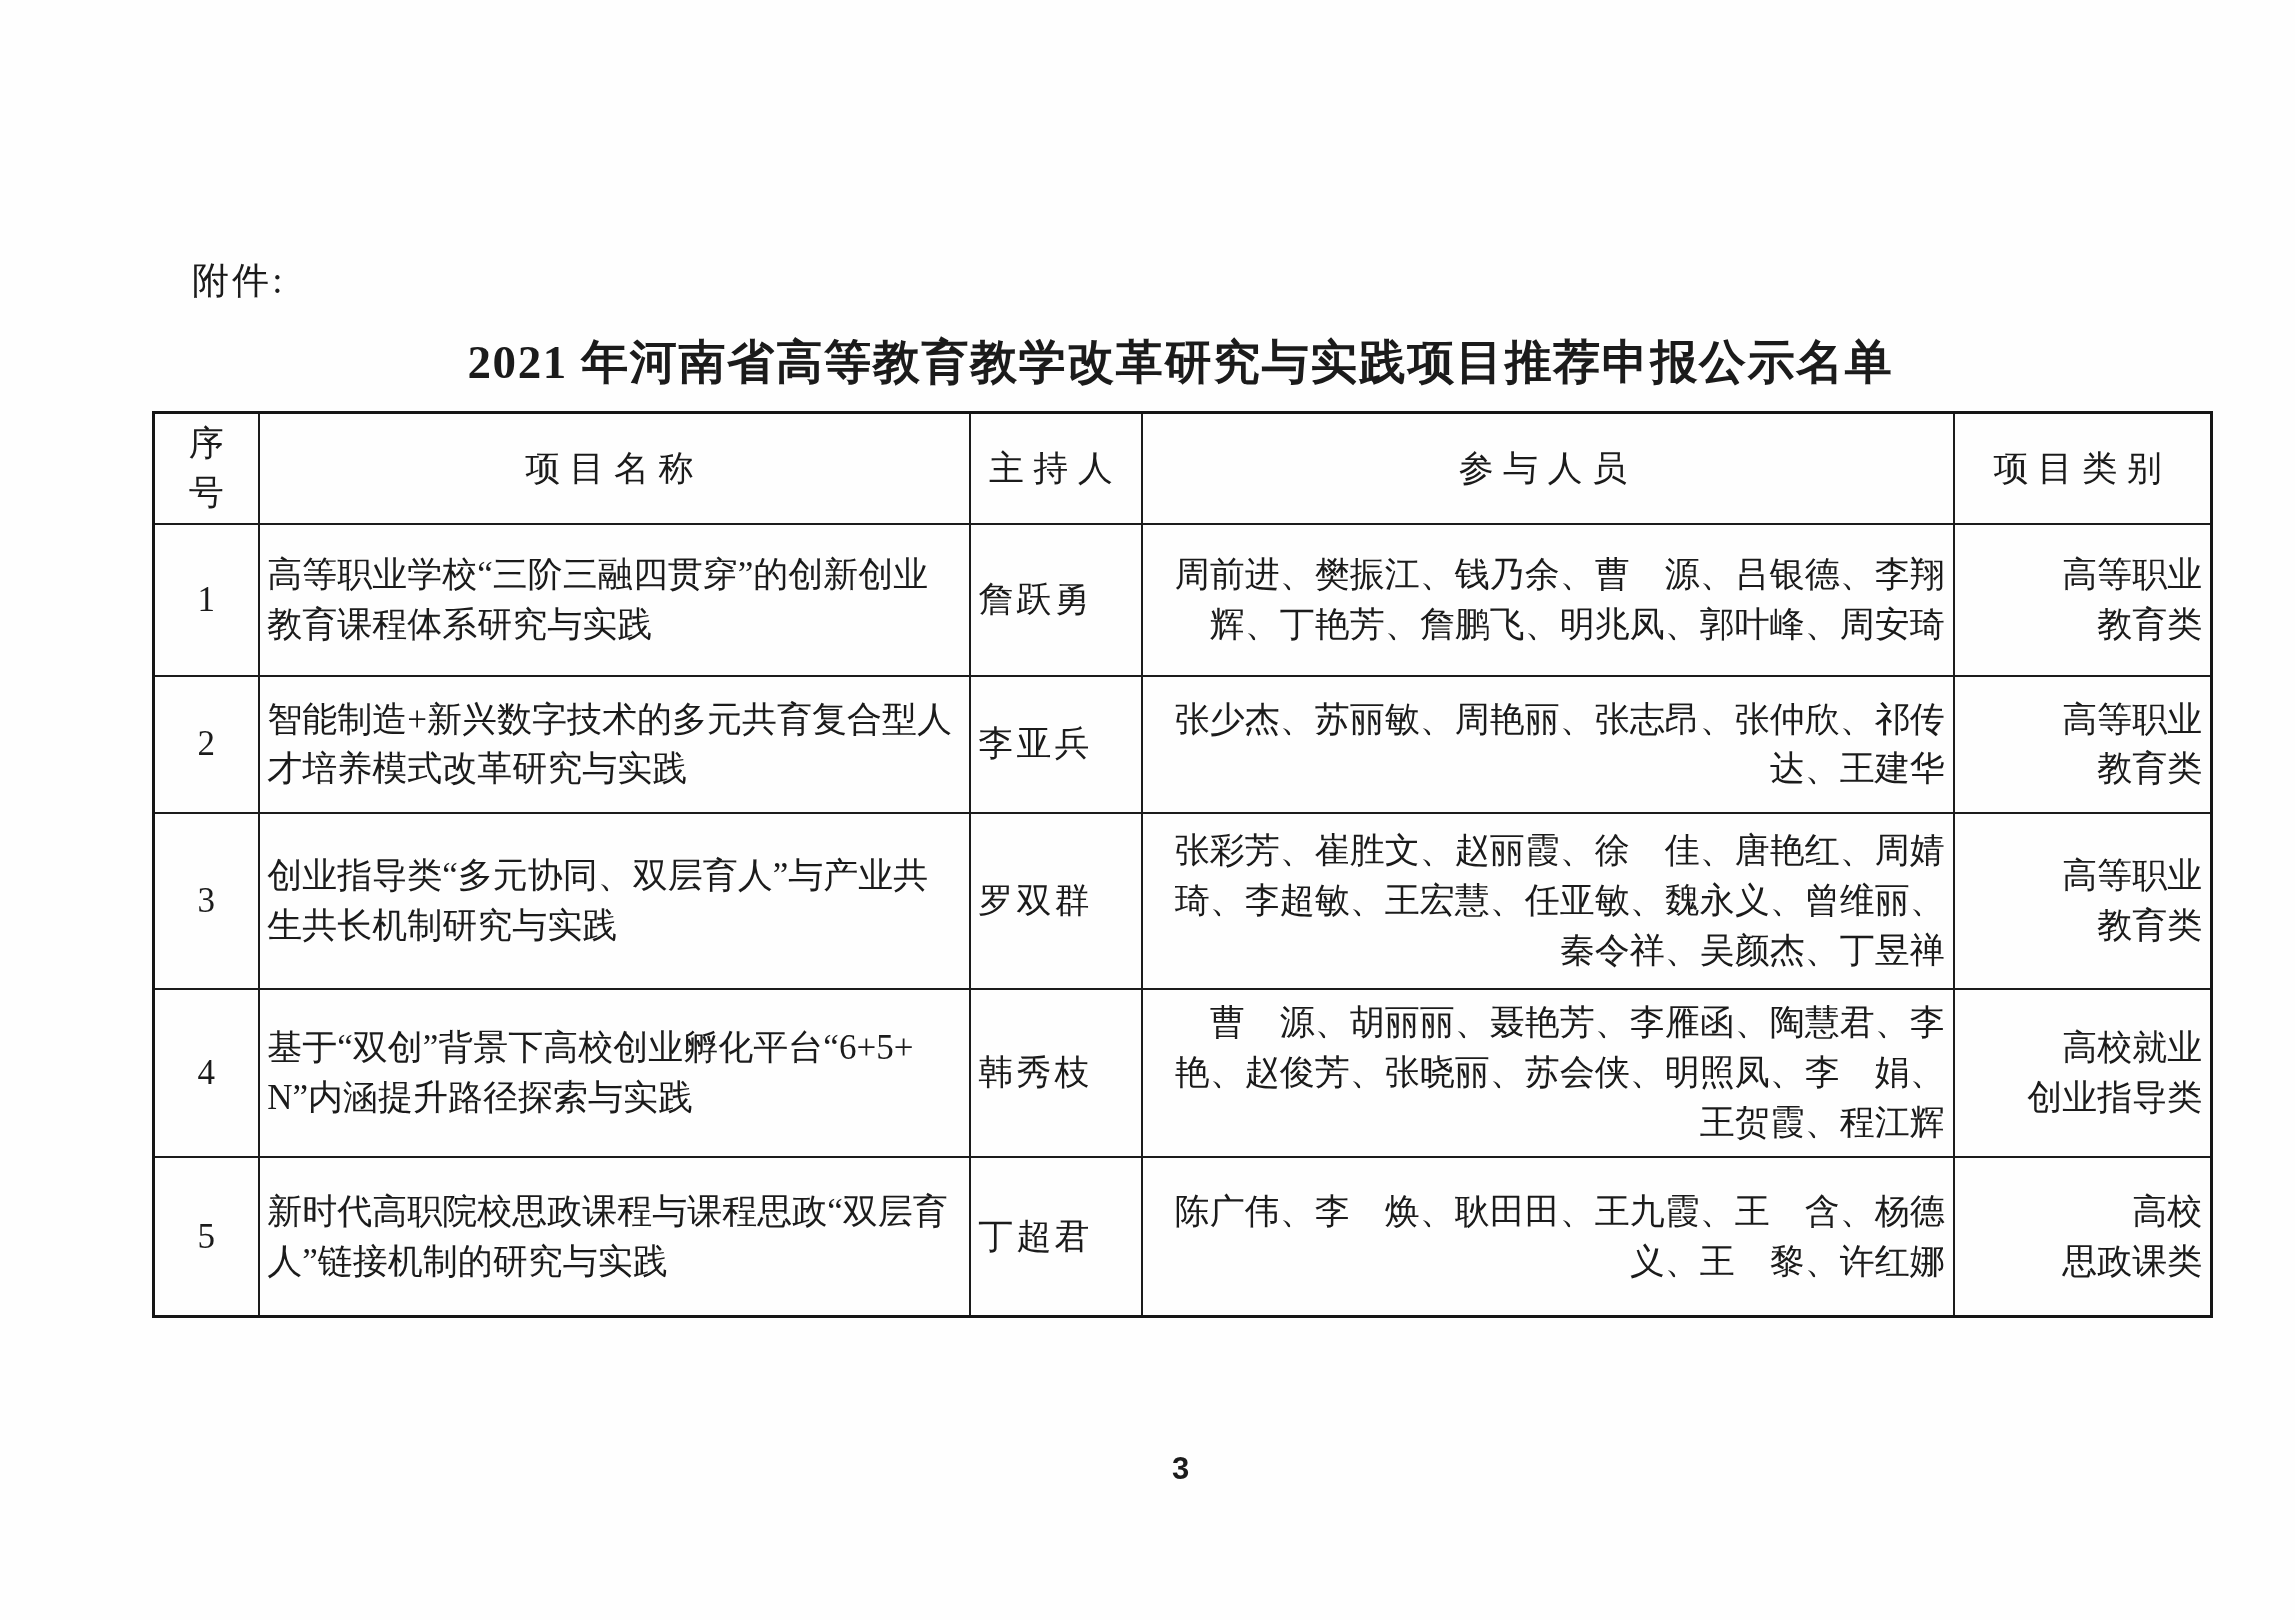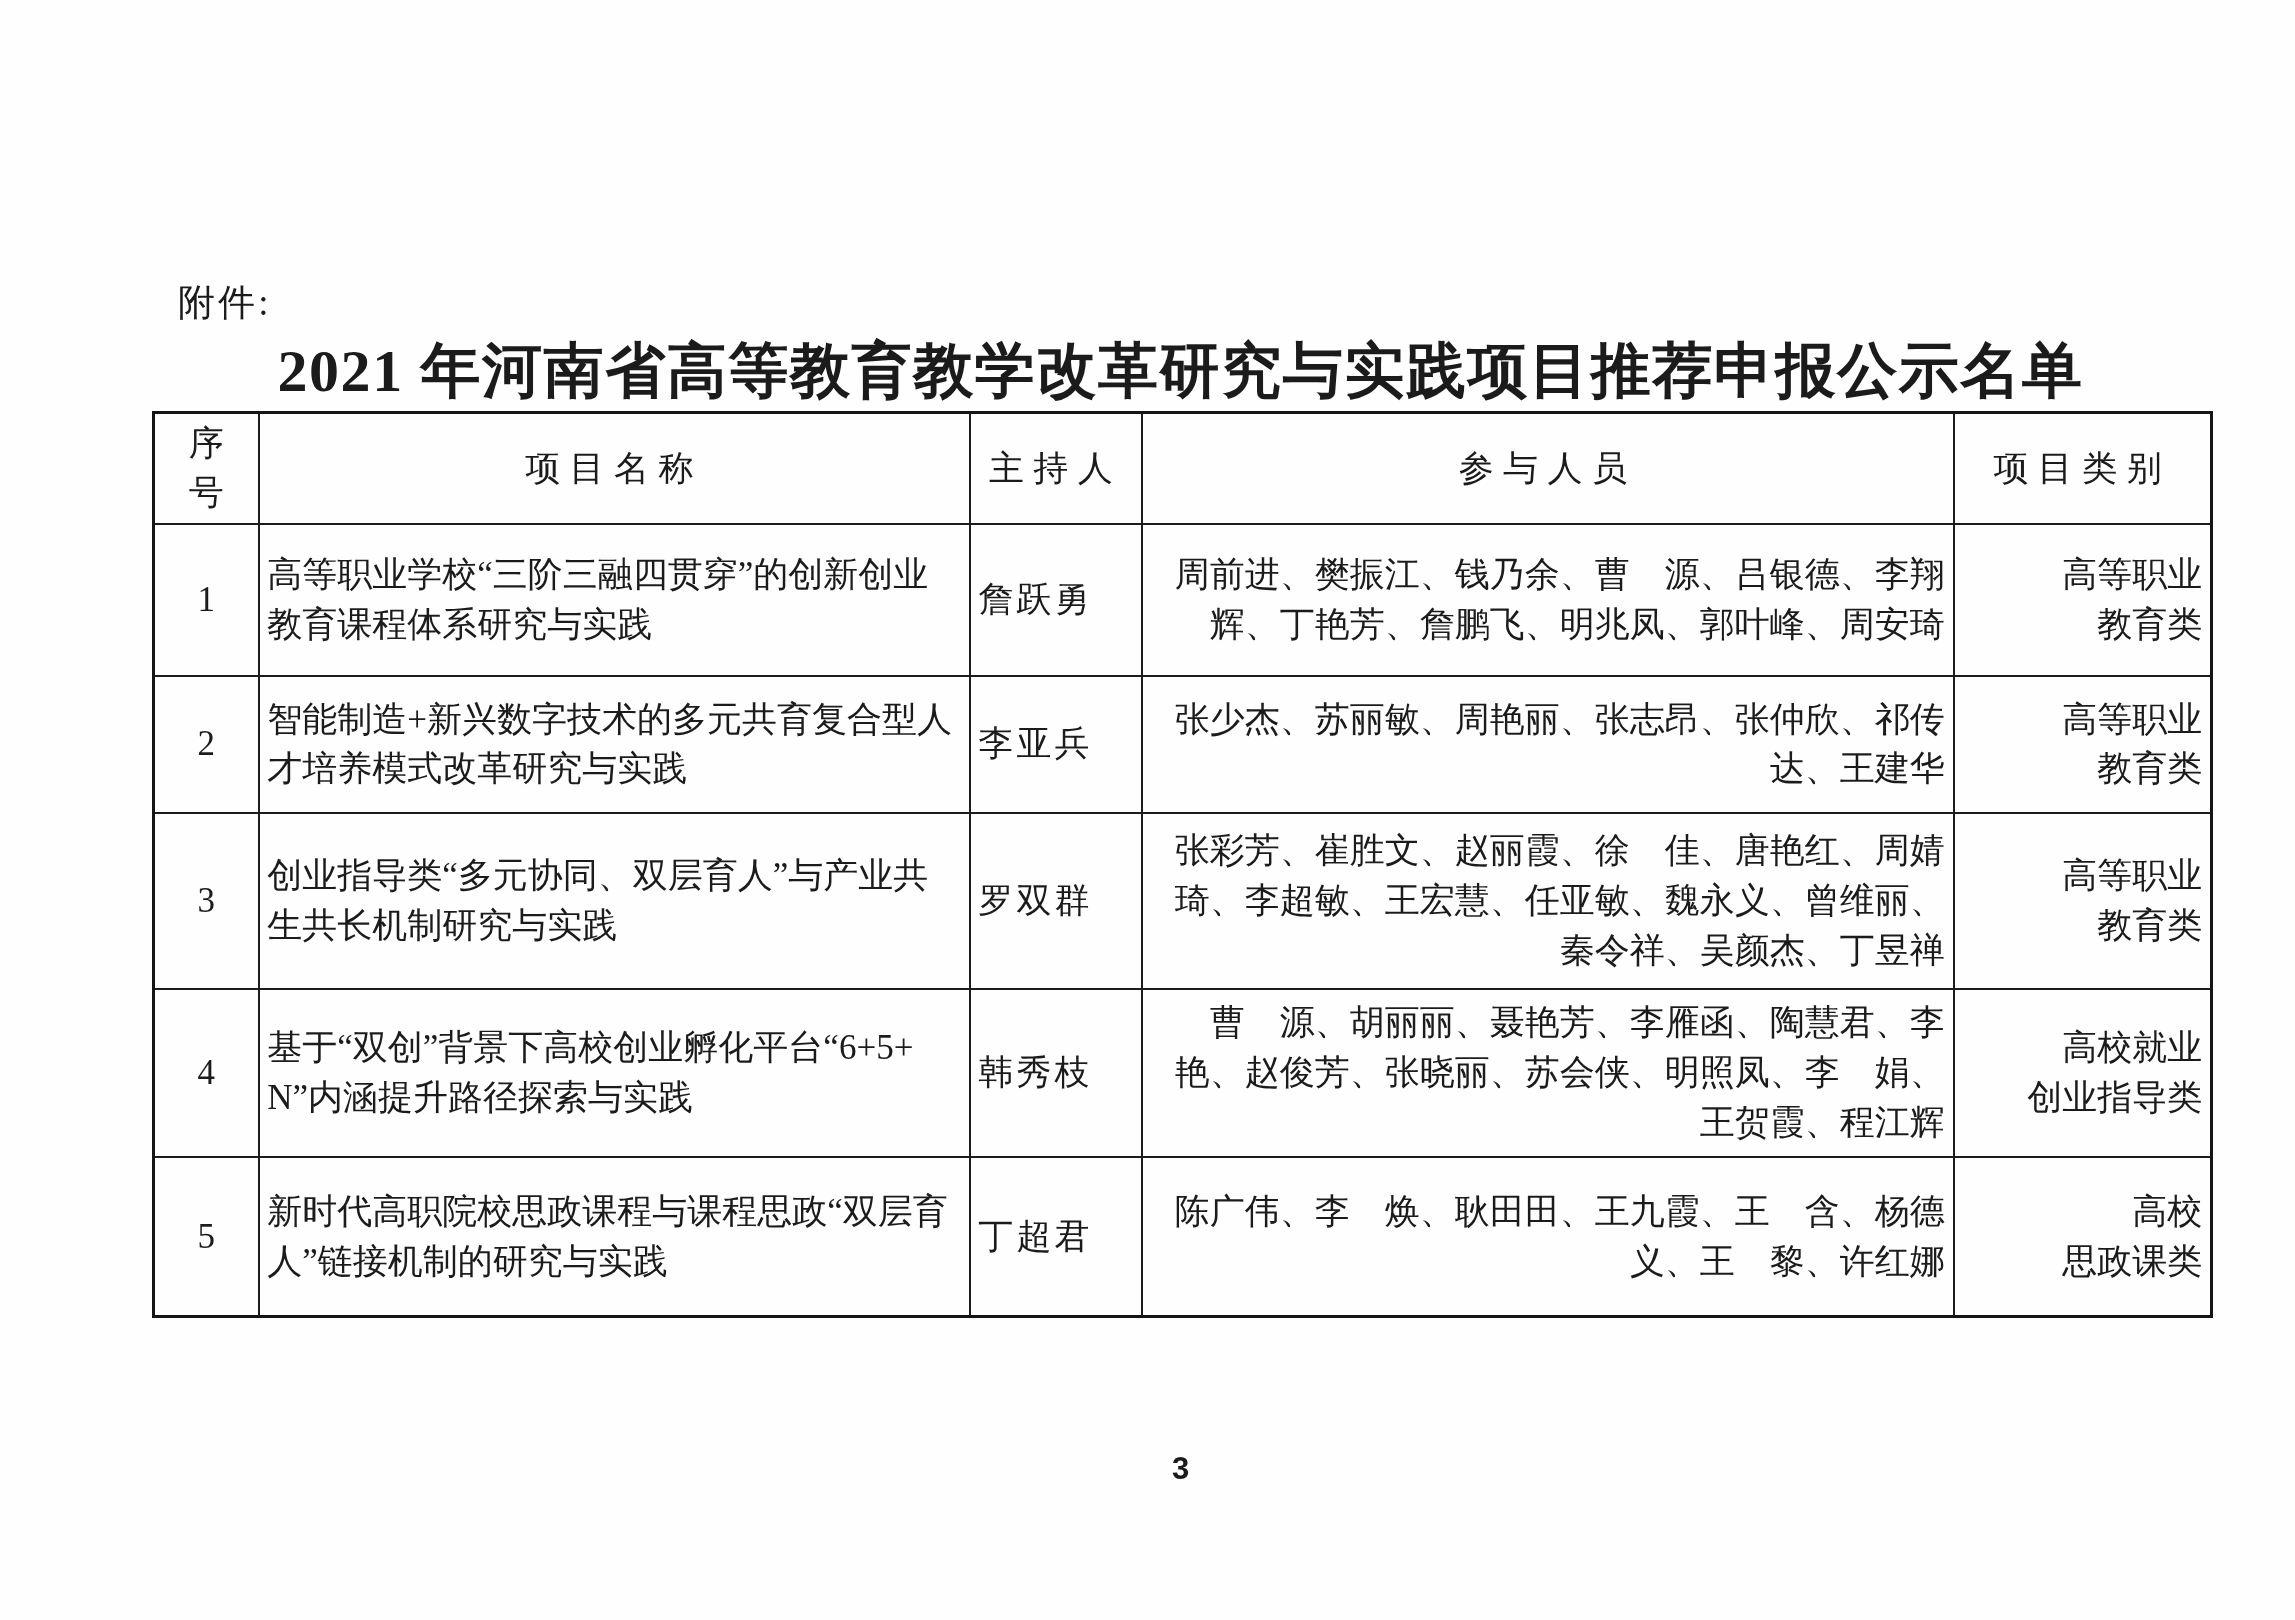--- a/index.html
+++ b/index.html
@@ -11,33 +11,32 @@
     position: relative;
     width: 2295px;
     height: 1621px;
     background: #fefefe;
     font-family: "Liberation Serif", "DejaVu Serif", serif;
     color: #1b1b1b;
     overflow: hidden;
   }
   .attachment-label {
     position: absolute;
-    left: 178px;
+    left: 192px;
     top: 256px;
     font-size: 37px;
     letter-spacing: 3.1px;
-    margin-top: 22px;
   }
   .doc-title {
     position: absolute;
     left: 152px;
     top: 331px;
     width: 2057px;
     text-align: center;
-    font-size: 60px;
+    font-size: 47px;
     font-weight: bold;
     letter-spacing: 1.6px;
     white-space: nowrap;
   }
   table.main-table {
     position: absolute;
     left: 152px;
     top: 411px;
     width: 2057px;
     border-collapse: collapse;

